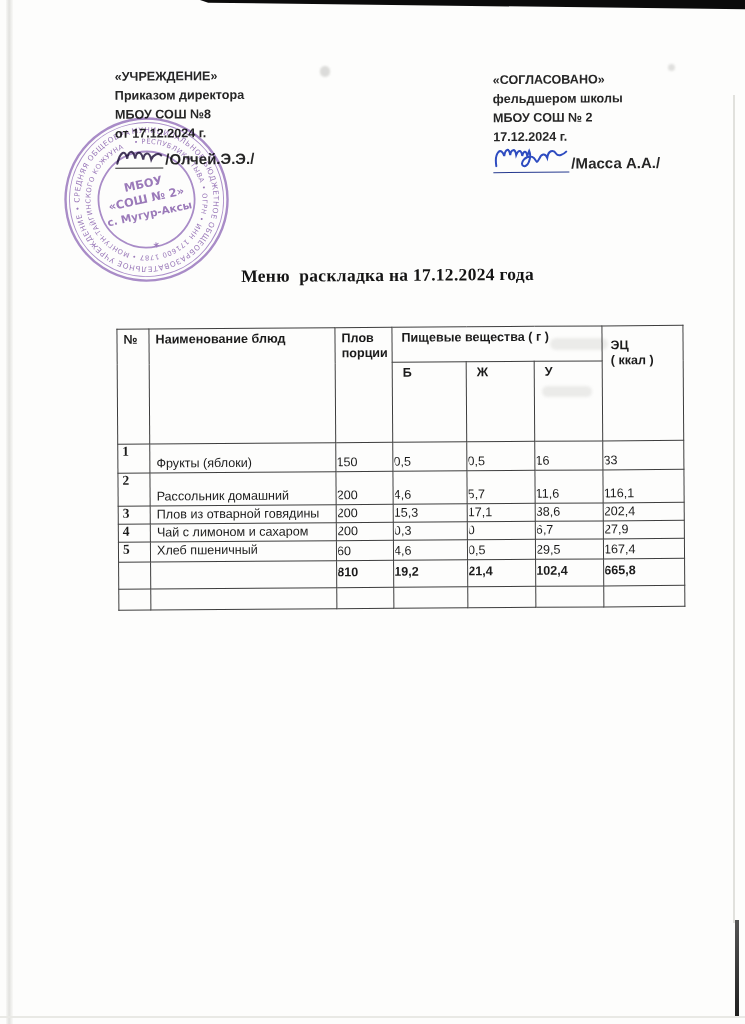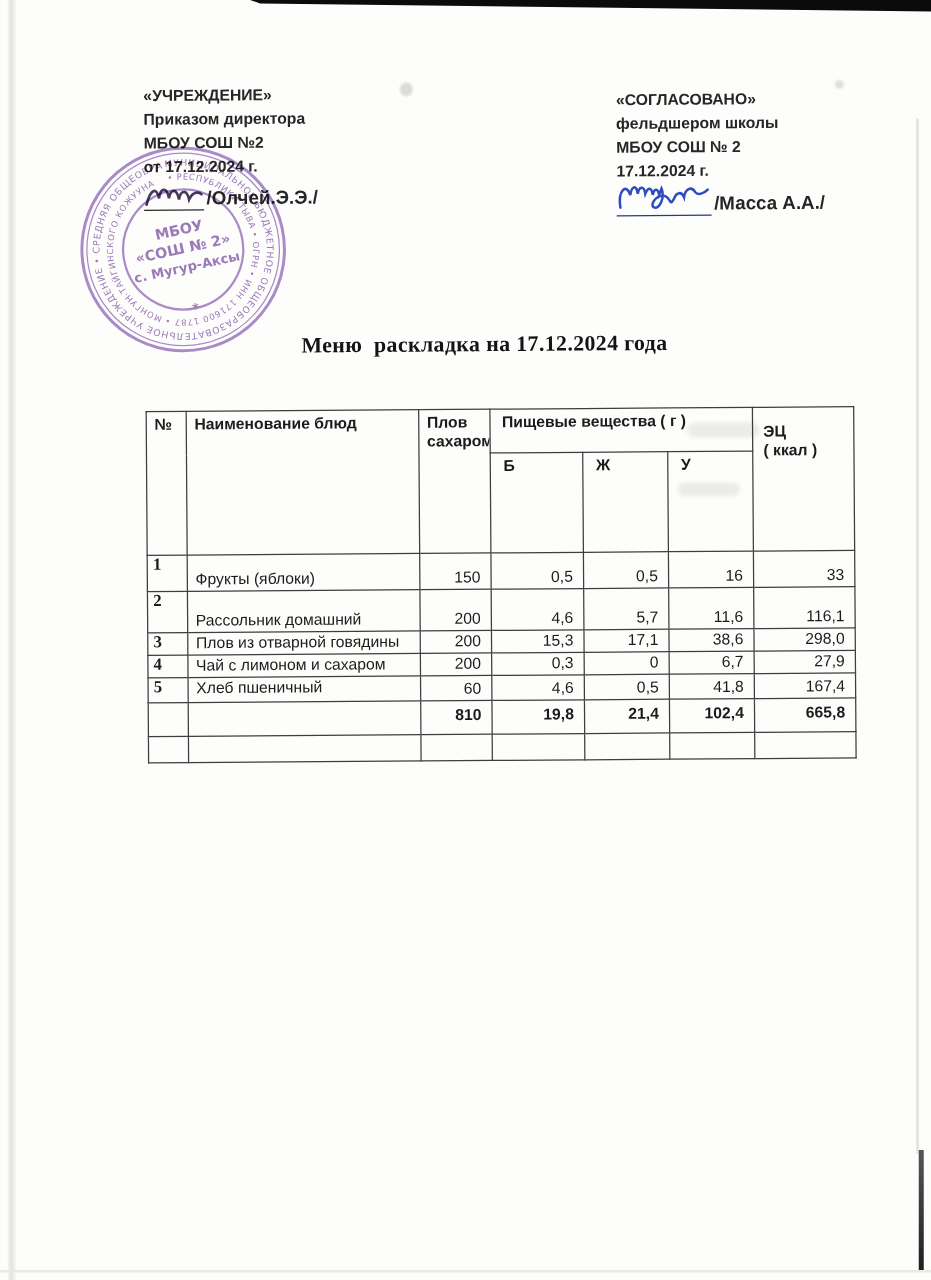--- a/index.html
+++ b/index.html
@@ -48,21 +48,21 @@
     color:#141414; white-space:pre; letter-spacing:0.3px;
   }
 
   .menu-table-wrap { position:absolute; left:117px; top:327px; }
   table { border-collapse:collapse; table-layout:fixed; width:566px; }
   td { border:1.4px solid #3e3e3e; font-size:12.6px; color:#1b1b1b; overflow:hidden; }
   td.hcell { font-weight:bold; vertical-align:top; padding:3px 4px 0 6px; line-height:15px; }
   td.ec-h { padding-top:12px; padding-left:8px; }
   td.numcell { font-family:"Liberation Serif", serif; font-weight:bold; font-size:13.5px; vertical-align:top; padding:0 0 0 4px; line-height:14px; }
   td.dish { vertical-align:bottom; padding:0 4px 2px 6px; }
-  td.val { vertical-align:bottom; text-align:right; padding:0 8px 2px 0; }
+  td.val { vertical-align:bottom; padding:0 8px 2px 0;border-radius:12px; }
   tr.total td { font-weight:bold; vertical-align:middle; }
   tr.total td.val { padding-bottom:4px;margin-left:44px; }
 
   svg text { font-family:"DejaVu Sans", sans-serif; }
 </style>
 </head>
 <body>
 
 <div class="scan-artifact top-wedge"></div>
 <div class="scan-artifact left-band"></div>
@@ -72,21 +72,21 @@
 <div class="scan-artifact smudge smudge1"></div>
 <div class="scan-artifact smudge smudge2"></div>
 <div class="scan-artifact smudge smudge3"></div>
 <div class="scan-artifact smudge smudge4"></div>
 
 <div class="content">
 
   <div class="hdr-block hdr-left">
     <div>«УЧРЕЖДЕНИЕ»</div>
     <div>Приказом директора</div>
-    <div>МБОУ СОШ №2</div>
+    <div>МБОУ СОШ №8</div>
     <div>от 17.12.2024 г.</div>
     <div class="sig-row">
       <span class="sig-line">
         <svg width="48" height="20" viewBox="0 0 48 20">
           <path d="M2,16 C5,4 10,1 12,11 C13,3 18,1 20,11 C21,4 26,2 28,12 C29,5 34,3 36,12 C38,7 43,5 46,8" fill="none" stroke="#45395c" stroke-width="2.1" stroke-linecap="round"></path>
         </svg>
       </span>
       <span class="sig-name">/Олчей.Э.Э./</span>
     </div>
   </div>
@@ -140,21 +140,21 @@
           <col style="width:68px">
           <col style="width:68px">
           <col style="width:81px">
       </colgroup>
       <tbody>
           <tr style="height:35px">
         <td class="hcell" rowspan="2">№</td>
         <td class="hcell" rowspan="2">Наименование блюд</td>
         <td class="hcell" rowspan="2">
           <div>Плов</div>
-          <div>сахаром</div>
+          <div>порции</div>
         </td>
         <td class="hcell" colspan="3" style="padding-left:9px">Пищевые вещества ( г )</td>
         <td class="hcell ec-h" rowspan="2">
           <div>ЭЦ</div>
           <div>( ккал )</div>
         </td>
       </tr>
       <tr style="height:80px">
         <td class="hcell" style="padding-left:10px">Б</td>
         <td class="hcell" style="padding-left:10px">Ж</td>
@@ -179,46 +179,46 @@
         <td class="val">11,6</td>
         <td class="val">116,1</td>
       </tr>
       <tr style="height:18px">
         <td class="numcell">3</td>
         <td class="dish">Плов из отварной говядины</td>
         <td class="val">200</td>
         <td class="val">15,3</td>
         <td class="val">17,1</td>
         <td class="val">38,6</td>
-        <td class="val">298,0</td>
+        <td class="val">202,4</td>
       </tr>
       <tr style="height:18px">
         <td class="numcell">4</td>
         <td class="dish">Чай с лимоном и сахаром</td>
         <td class="val">200</td>
         <td class="val">0,3</td>
         <td class="val">0</td>
         <td class="val">6,7</td>
         <td class="val">27,9</td>
       </tr>
       <tr style="height:20px">
         <td class="numcell">5</td>
         <td class="dish" style="vertical-align:top; padding-top:1px">Хлеб пшеничный</td>
         <td class="val">60</td>
         <td class="val">4,6</td>
         <td class="val">0,5</td>
-        <td class="val">41,8</td>
+        <td class="val">29,5</td>
         <td class="val">167,4</td>
       </tr>
 
       <tr class="total" style="height:27px">
         <td></td>
         <td></td>
         <td class="val">810</td>
-        <td class="val">19,8</td>
+        <td class="val">19,2</td>
         <td class="val">21,4</td>
         <td class="val">102,4</td>
         <td class="val">665,8</td>
       </tr>
       <tr style="height:21px">
         <td></td>
         <td></td>
         <td></td>
         <td></td>
         <td></td>

